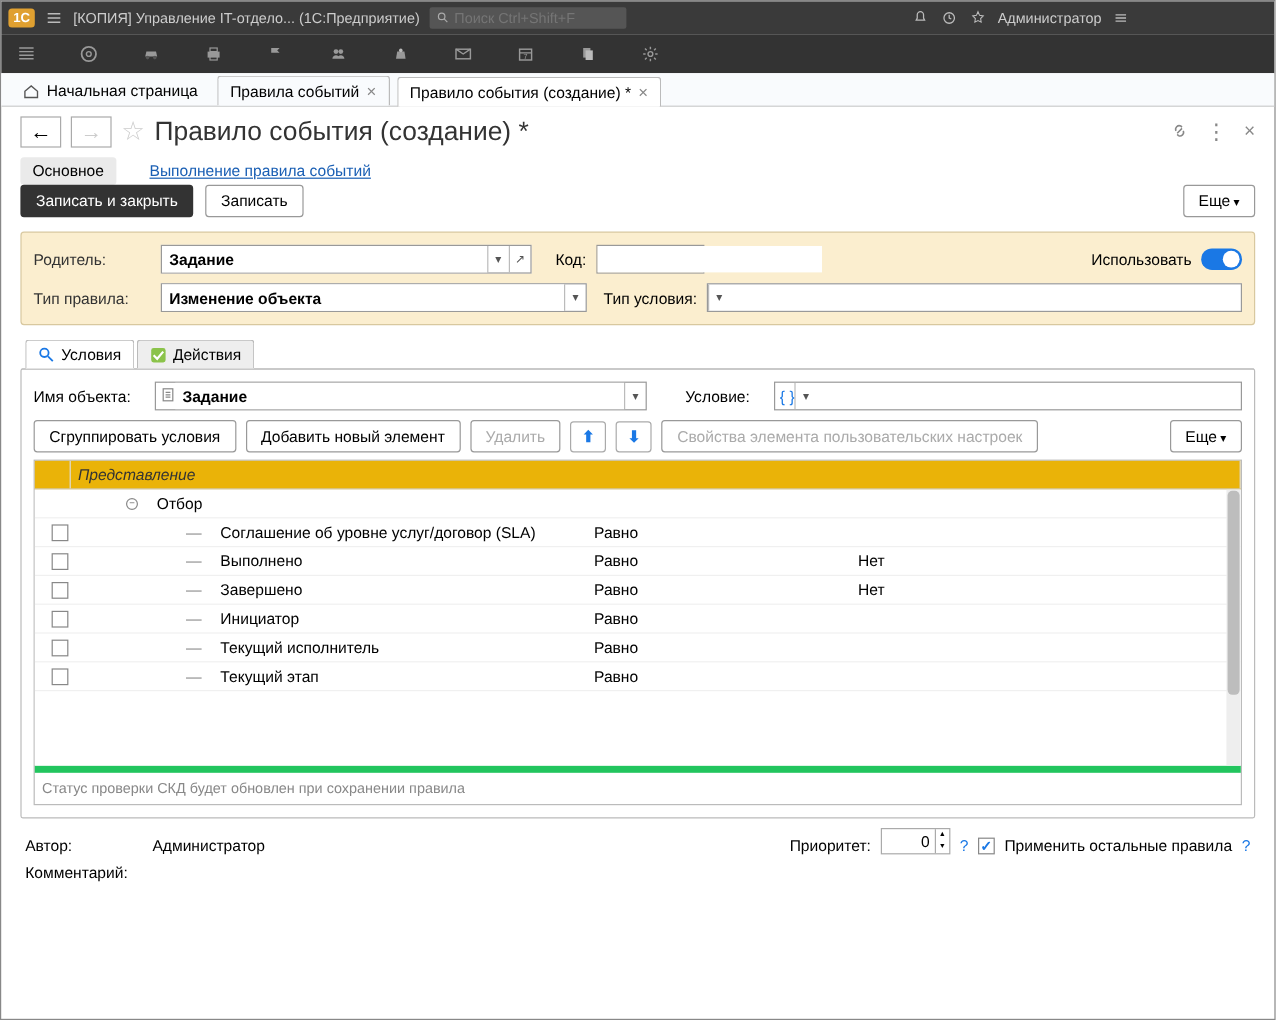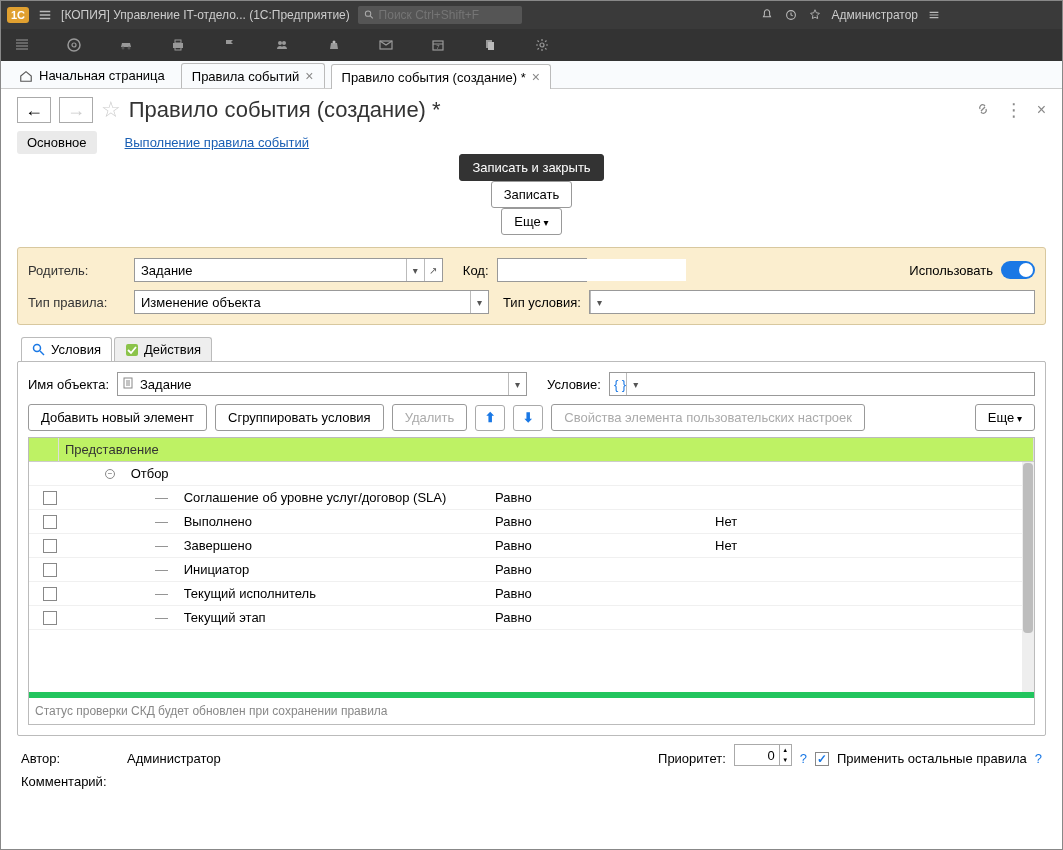--- a/index.html
+++ b/index.html
@@ -25,46 +25,46 @@
   .page-head { display: flex; align-items: center; gap: 8px; margin-bottom: 8px; }
   .nav-btn { border: 1px solid #aaa; background: #fff; width: 34px; height: 26px; display: inline-flex; align-items: center; justify-content: center; cursor: pointer; font-size: 18px; }
   .star { color: #ccc; font-size: 22px; }
   .page-title { font-size: 22px; color: #333; }
   .head-right { margin-left: auto; display: flex; gap: 14px; align-items: center; }
   .head-ico { color: #888; cursor: pointer; }
   .subnav { display: flex; gap: 18px; align-items: center; }
   .subnav-item { padding: 4px 10px; cursor: pointer; }
   .subnav-item.active { background: #eaeaea; border-radius: 3px; }
   .subnav-item.link { color: #1a5fb4; text-decoration: underline; }
-  .action-row { display: flex; margin-bottom: 12px; align-items: center; flex-direction: column; }
+  .action-row { display: flex; gap: 10px; margin-bottom: 12px; align-items: center; }
   .btn { border: 1px solid #999; background: #fff; padding: 5px 12px; cursor: pointer; border-radius: 3px; font-size: 13px; }
   .btn.primary { background: #333; color: #fff; border-color: #333; }
   .btn.more::after { content: " ▾"; font-size: 10px; }
   .btn.disabled { color: #aaa; cursor: default; }
   .form-box { background: #fbeecf; border: 1px solid #d8c89f; border-radius: 3px; padding: 10px; margin-bottom: 8px; }
   .form-row { display: flex; align-items: center; gap: 8px; margin-bottom: 8px; }
   .form-row:last-child { margin-bottom: 0; }
   .flabel { width: 98px; color: #333; font-size: 13px; }
   .select-wrap { border: 1px solid #999; background: #fff; display: flex; align-items: center; height: 24px; }
-  .select-wrap input { border: none; flex: 1; padding: 0 6px; font-size: 13px; outline: none; height: 100%; }
+  .select-wrap input { border: none; flex: 1; padding: 0 6px; font-size: 13px; outline: none; height: 100%; font-weight: bold; }
   .sb { width: 18px; border-left: 1px solid #bbb; height: 100%; display: flex; align-items: center; justify-content: center; font-size: 10px; color: #555; cursor: pointer; }
   .input-focused { border: 2px solid #333 !important; }
   .toggle { width: 34px; height: 18px; background: #1a78e5; border-radius: 9px; position: relative; cursor: pointer; }
   .toggle .dot { width: 14px; height: 14px; background: #fff; border-radius: 50%; position: absolute; right: 2px; top: 2px; }
   .cond-area { border: 1px solid #bbb; border-radius: 2px; }
   .cond-tabs { display: flex; gap: 2px; padding: 4px 4px 0 4px; }
   .cond-tab { border: 1px solid #bbb; border-bottom: none; padding: 4px 10px; border-radius: 3px 3px 0 0; cursor: pointer; display: flex; align-items: center; gap: 5px; background: #fff; }
   .cond-tab.inactive { background: #eee; }
   .cond-tab-icon { width: 14px; height: 14px; display: inline-flex; align-items: center; justify-content: center; }
   .cond-body { border-top: 1px solid #bbb; padding: 10px; margin-top: -1px; }
-  .cond-row1 { display: flex; align-items: center; gap: 8px; margin-bottom: 8px; }
+  .cond-row1 { display: flex; align-items: center; gap: 20px; margin-bottom: 8px; }
   .cond-btns { display: flex; gap: 8px; margin-bottom: 6px; align-items: center; }
   .arrow-btn { border: 1px solid #aaa; width: 30px; height: 26px; background: #fff; display: inline-flex; align-items: center; justify-content: center; cursor: pointer; border-radius: 3px; color: #1a78e5; font-weight: bold; }
   .grid { border: 1px solid #bbb; }
-  .grid-head { display: flex; background: #bef264; border-bottom: 1px solid #ccc; }
+  .grid-head { display: flex; background: #eab308; border-bottom: 1px solid #ccc; font-style: italic; }
   .gh-cell { padding: 4px 6px; border-right: 1px solid #ddd; font-size: 13px; color: #333; }
   .gh0 { width: 30px; }
   .gh1 { flex: 1; }
   .grid-body { background: #fff; height: 230px; overflow-y: auto; position: relative; }
   .grid-scroll-track { position: absolute; right: 0; top: 0; bottom: 0; width: 12px; background: #eee; }
   .grid-scroll-thumb { position: absolute; right: 1px; top: 1px; width: 10px; height: 170px; background: #bdbdbd; border-radius: 4px; }
   .g-row { display: flex; align-items: center; padding: 4px 6px; border-bottom: 1px solid #f0f0f0; }
   .g-c0 { width: 30px; display: flex; justify-content: center; }
   .g-c1 { width: 430px; display: flex; align-items: center; gap: 6px; }
   .g-c2 { width: 220px; }
@@ -324,22 +324,22 @@
           <span class="sb">▾</span>
         </div>
         <span style="margin-left:12px;">Условие:</span>
         <div class="select-wrap" style="flex:1;">
           <span style="padding-left:4px;color:#1a78e5;">{ }</span>
           <span class="sb">▾</span>
         </div>
       </div>
 
       <div class="cond-btns">
+        <button class="btn">Сгруппировать условия</button>
         <button class="btn">Добавить новый элемент</button>
-        <button class="btn">Сгруппировать условия</button>
         <button class="btn disabled">Удалить</button>
         <span class="arrow-btn">⬆</span>
         <span class="arrow-btn">⬇</span>
         <button class="btn disabled" style="flex:0 0 auto;">Свойства элемента пользовательских настроек</button>
         <span style="flex:1"></span>
         <button class="btn more">Еще</button>
       </div>
 
       <div class="grid">
         <div class="grid-head">

